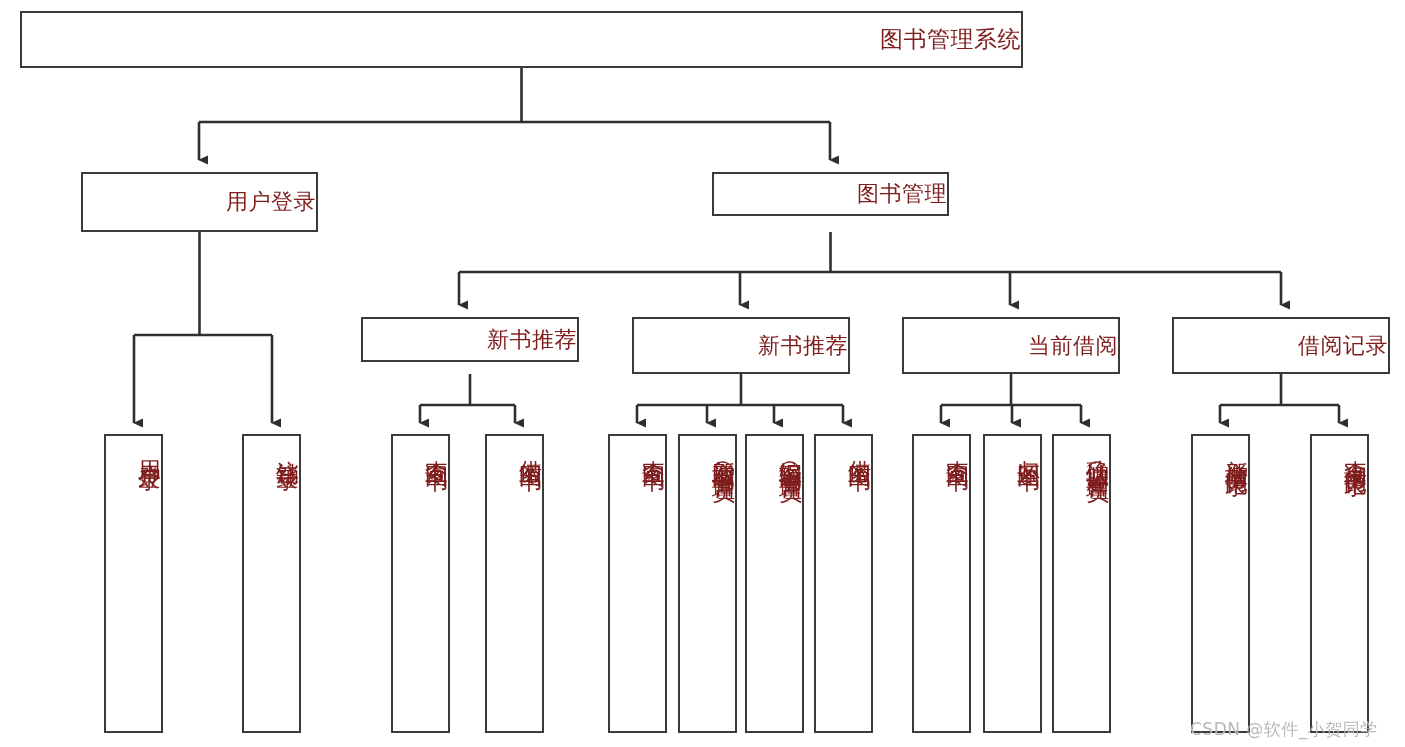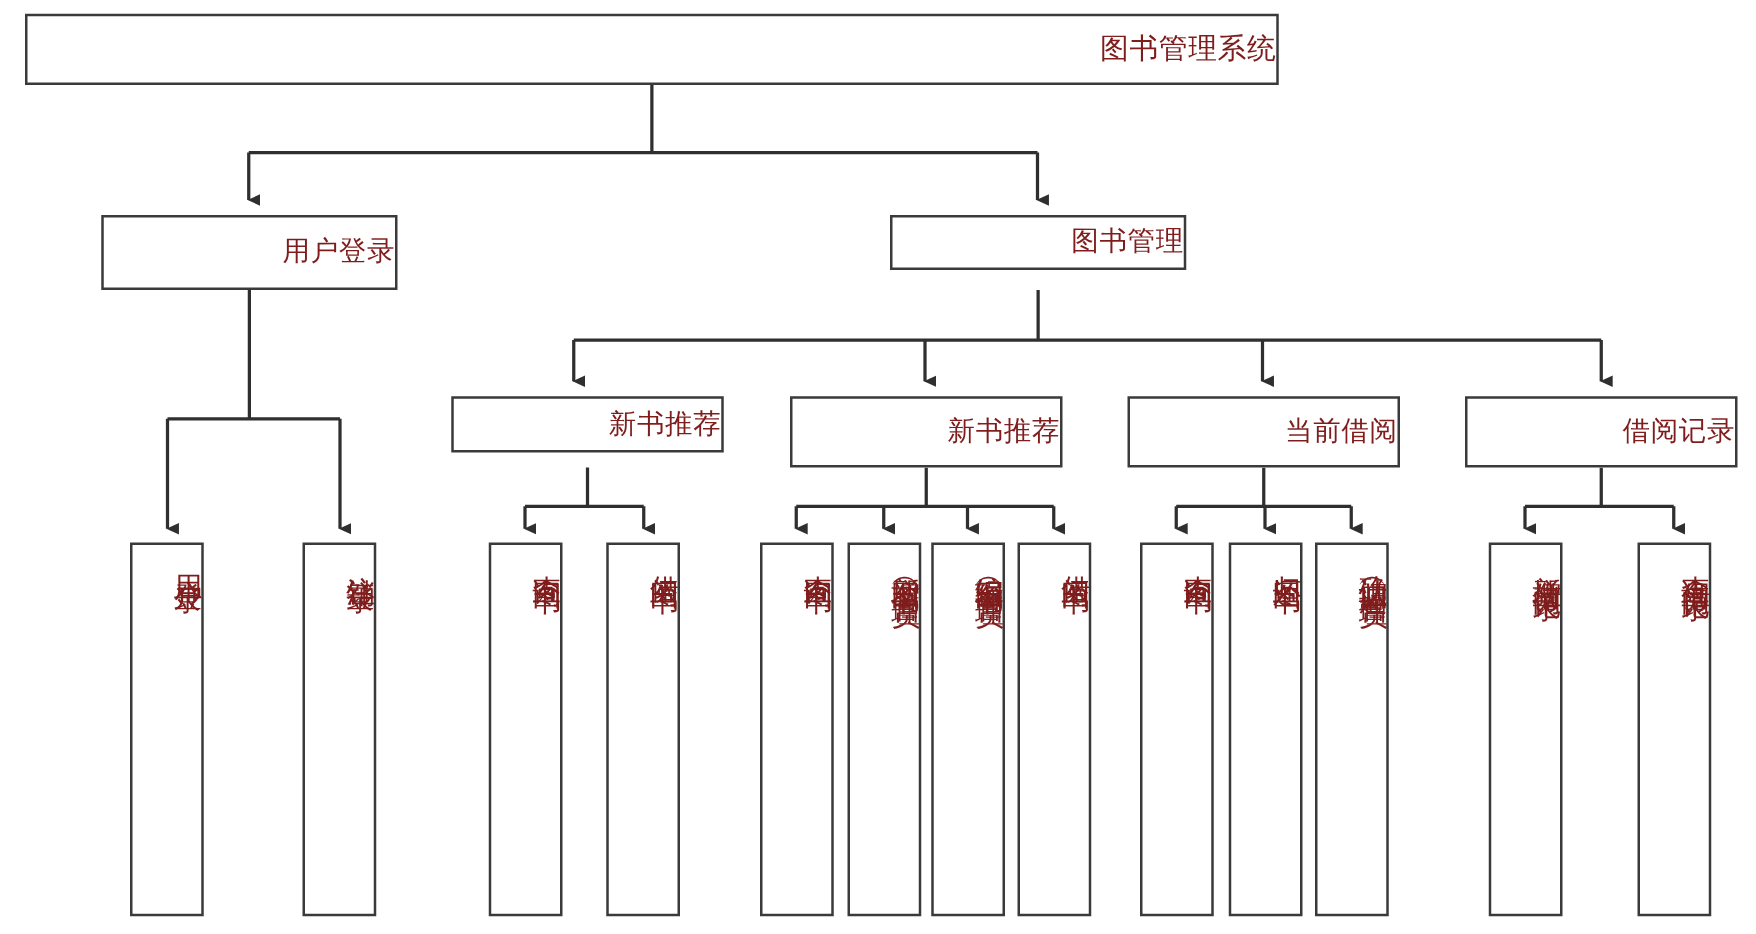--- a/index.html
+++ b/index.html
@@ -184,14 +184,15 @@
   <div class="node vert" style="left:1052px; top:434px; width:59px; height:299px;">
     <span class="node-label">确认归还（管理员）</span>
   </div>
   <div class="node vert" style="left:1191px; top:434px; width:59px; height:299px;">
     <span class="node-label">新增借阅记录</span>
   </div>
   <div class="node vert" style="left:1310px; top:434px; width:59px; height:299px;">
     <span class="node-label">查询借阅记录</span>
   </div>
 
+  <div class="watermark" style="left:1190px; top:718px;">CSDN @软件_小贺同学</div>
 
 </div>
 
 </body></html>

